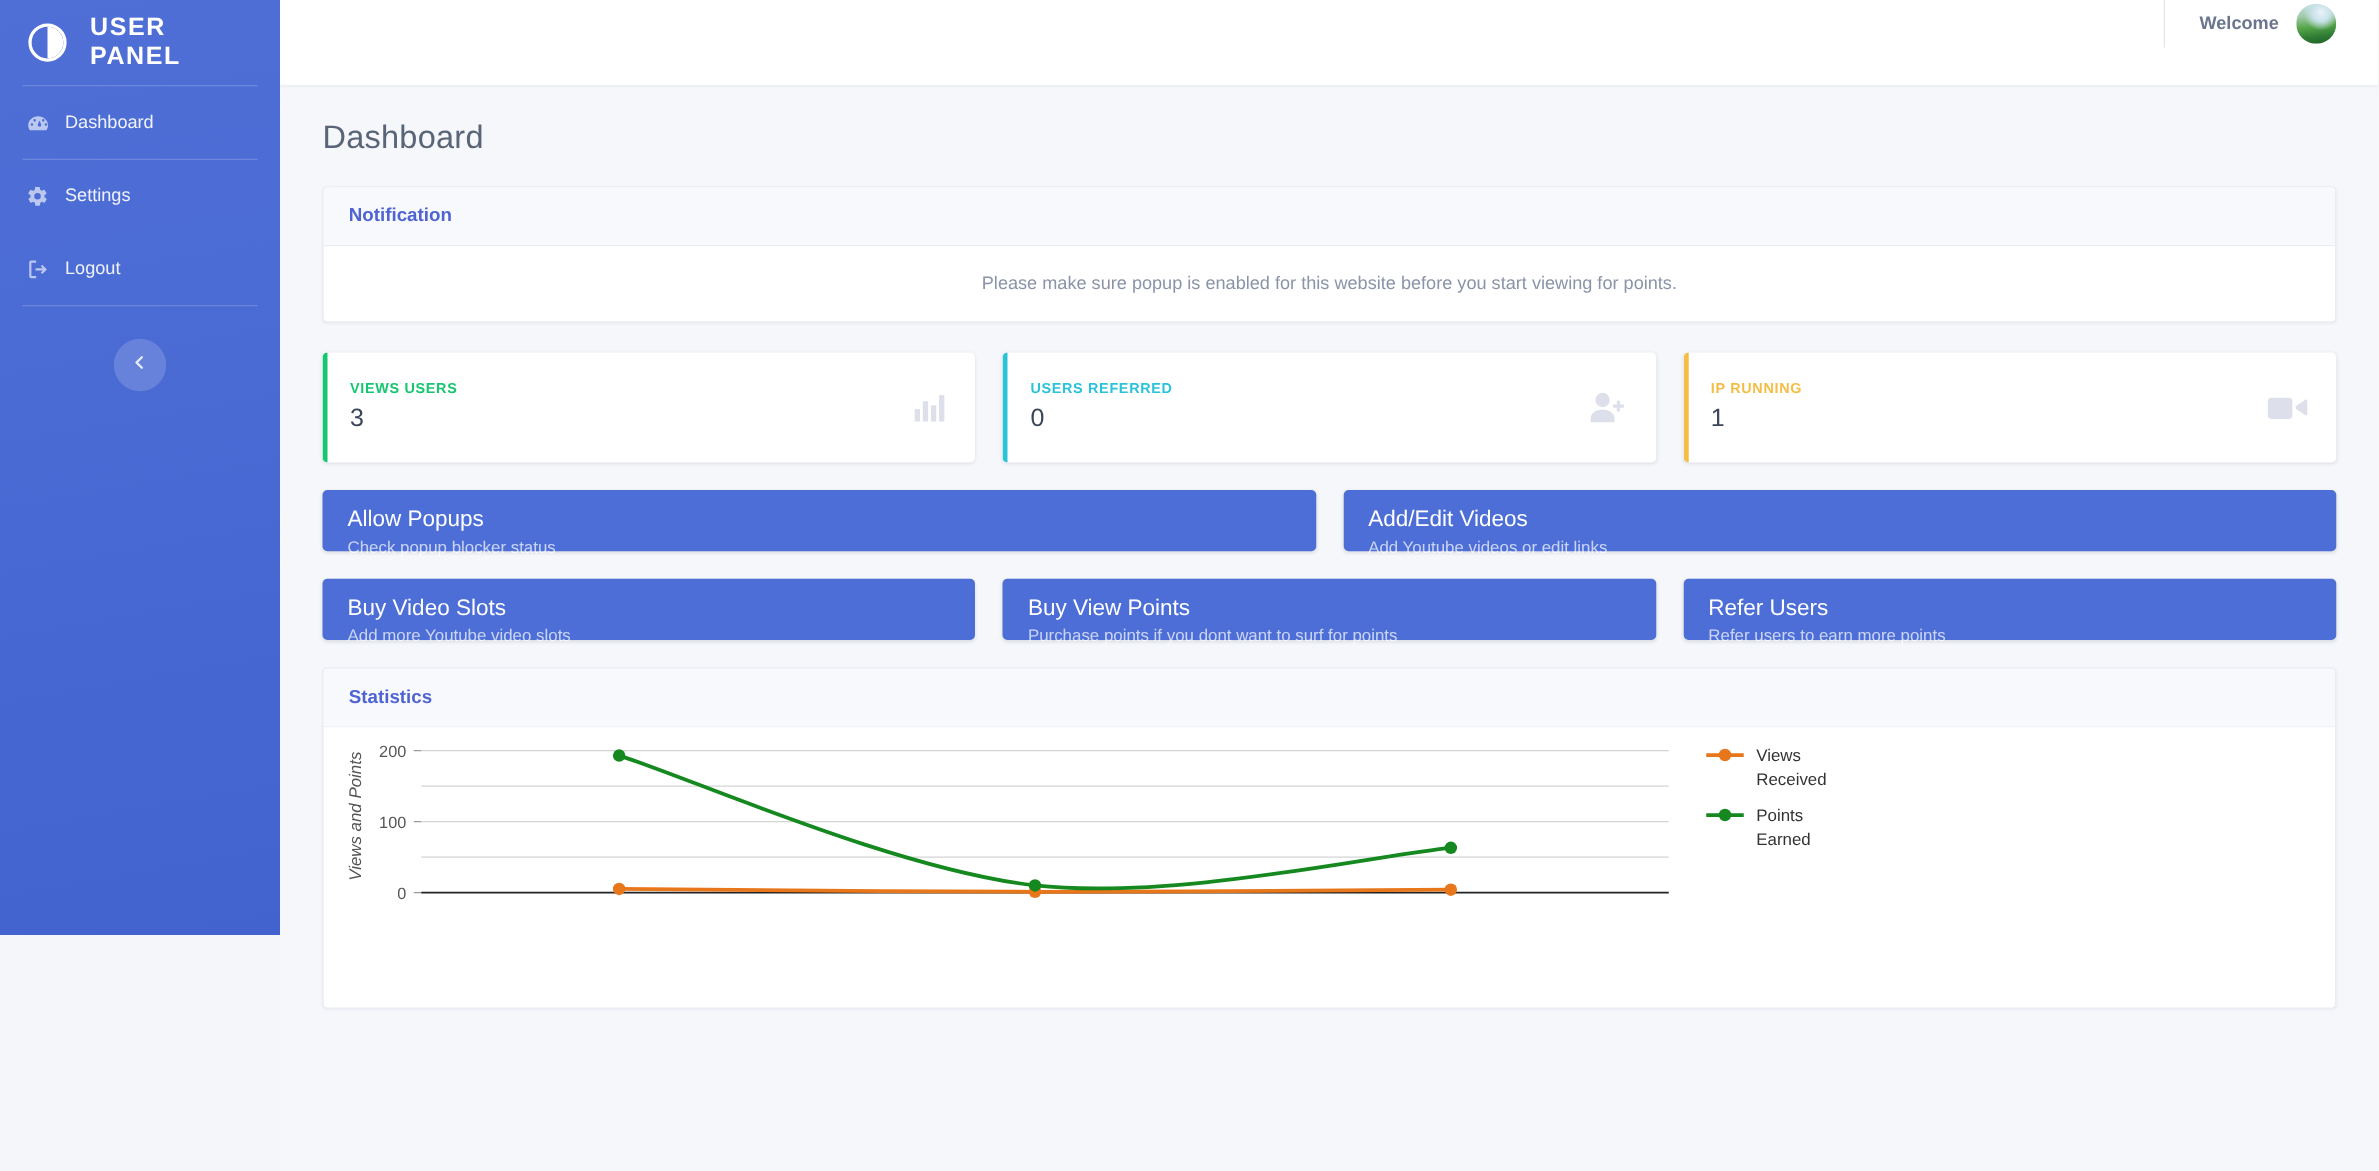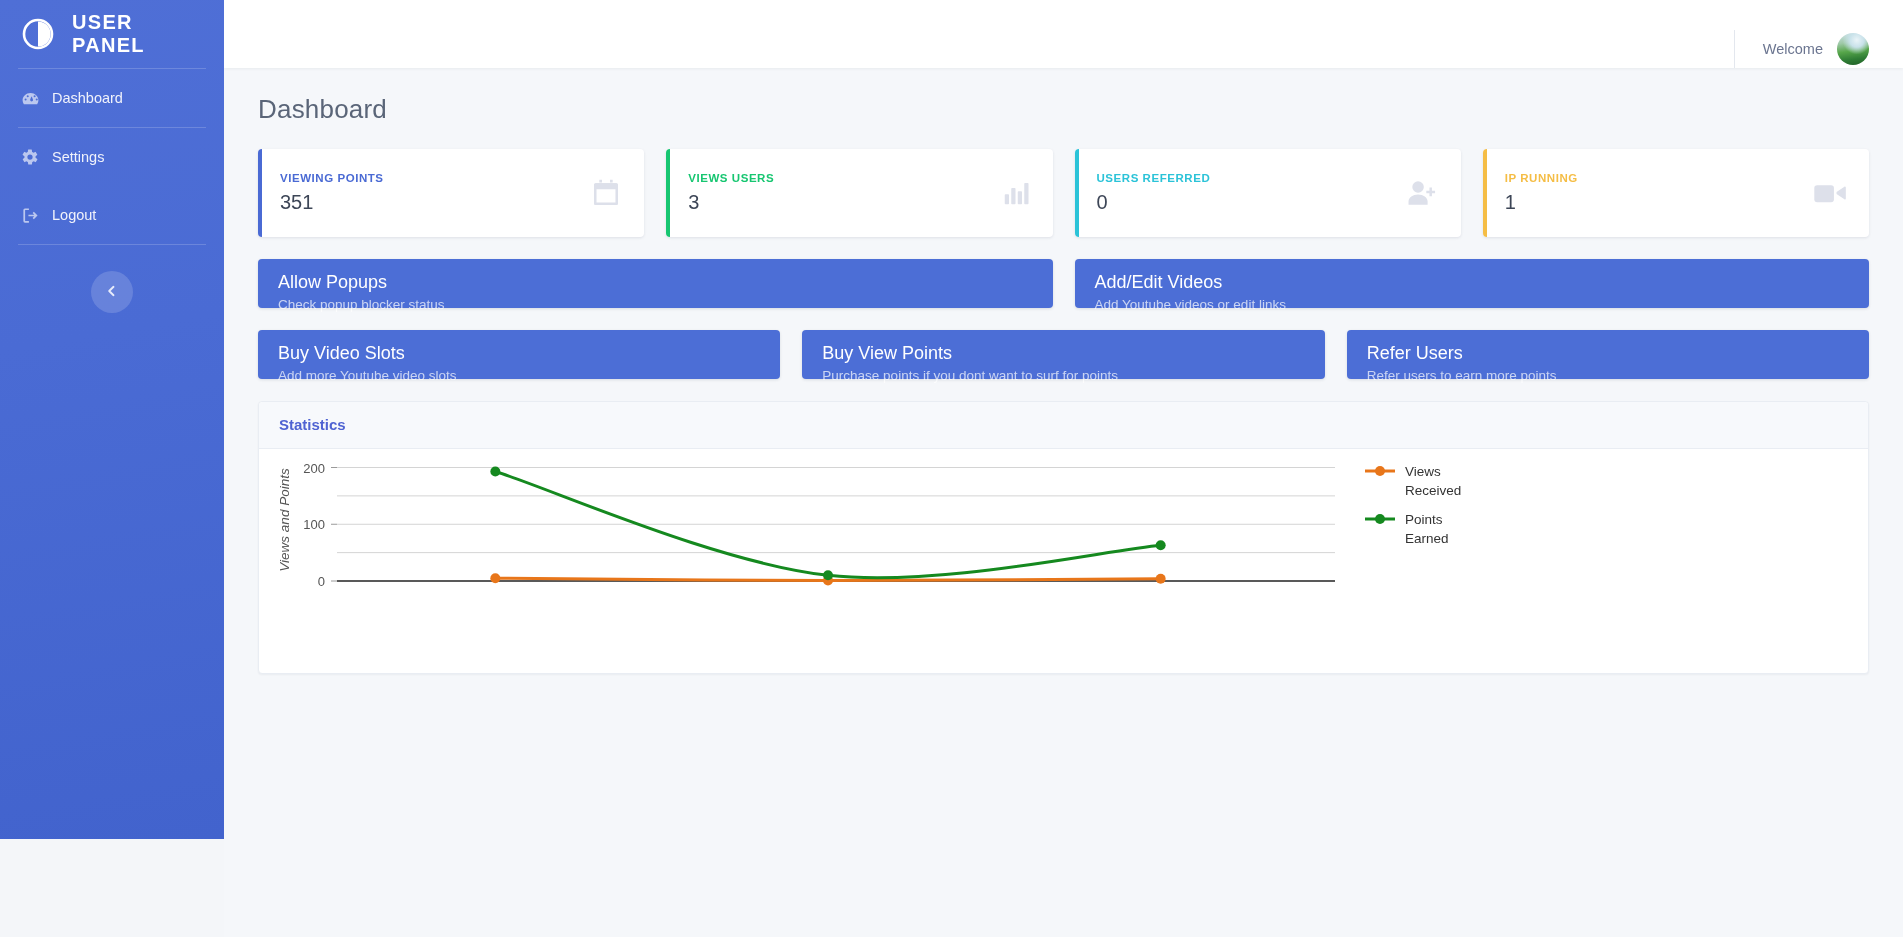--- a/index.html
+++ b/index.html
@@ -6,21 +6,21 @@
   html, body {
     width: 1903px; height: 937px;
     overflow: hidden;
     font-family: "Liberation Sans", sans-serif;
     background: #f4f6f9;
   }
   body { display: flex; }
 
   
   .sidebar {
-    width: 224px; height: 839px;
+    width: 224px; height: 748px;
     background: linear-gradient(170deg, #4f6fd6 0%, #4a6bd4 40%, #4263cd 100%);
     flex: 0 0 224px;
     position: relative;
     color: #fff;
   }
   .brand {
     display: flex; align-items: center; gap: 16px;
     height: 68px; padding: 0 20px;
   }
   .brand-logo {
@@ -61,24 +61,24 @@
   
   .main {
     flex: 1 1 auto; height: 937px;
     display: flex; flex-direction: column;
     overflow: hidden;
     background: #f5f7fa;
   }
   .topbar {
     height: 68px; flex: 0 0 68px;
     background: #ffffff;
-    display: flex; align-items: flex-end; justify-content: flex-end;
+    display: flex; align-items: flex-start; justify-content: flex-end;
     padding-right: 34px;
     box-shadow: 0 1px 3px rgba(16,30,54,.06);
-    position: relative; z-index: 5;
+    position: relative; z-index: 5; font-weight: bold;
   }
   .topbar-user {
     display: flex; align-items: center; gap: 14px;
     border-left: 1px solid #e3e7ee;
     padding-left: 28px; height: 38px;
   }
   .welcome-text { font-size: 14.5px; color: #6b7590; }
   .avatar {
     width: 32px; height: 32px; border-radius: 50%;
     overflow: hidden; flex: 0 0 32px;
@@ -234,37 +234,31 @@
     <div class="topbar-user">
       <span class="welcome-text">Welcome</span>
       <span class="avatar"></span>
     </div>
   </header>
 
   <div class="content">
 
     <h1 class="page-title">Dashboard</h1>
 
+    <section class="panel">
+      <div class="panel-head">
+        <span class="panel-head-title">Notification</span>
+      </div>
+      <div class="panel-body">
+        <div class="notif-text">Please make sure popup is enabled for this website before you start viewing for points.</div>
+      </div>
+    </section>
 
     <section class="stats-row">
 
-      <div class="stat-card">
-        <span class="stat-accent" style="background: rgb(74, 106, 212);"></span>
-        <div class="stat-texts">
-          <div class="stat-label" style="color: rgb(74, 106, 212);">VIEWING POINTS</div>
-          <div class="stat-value">351</div>
-        </div>
-        <span class="stat-icon">
-          <svg width="32" height="32" viewBox="0 0 24 24" fill="currentColor">
-            <path d="M7 2h2v2.2H7zM15 2h2v2.2h-2z"></path>
-            <path d="M4 4.6h16c.6 0 1 .5 1 1V20c0 .6-.4 1-1 1H4c-.6 0-1-.4-1-1V5.6c0-.5.4-1 1-1zm.9 4.1v10.4h14.2V8.7H4.9z"></path>
-            <rect x="4" y="4.6" width="16" height="4.6"></rect>
-          </svg>
-        </span>
-      </div>
 
       <div class="stat-card">
         <span class="stat-accent" style="background: rgb(23, 198, 113);"></span>
         <div class="stat-texts">
           <div class="stat-label" style="color: rgb(23, 198, 113);">VIEWS USERS</div>
           <div class="stat-value">3</div>
         </div>
         <span class="stat-icon">
           <svg width="30" height="30" viewBox="0 0 24 24" fill="currentColor">
             <rect x="3" y="13" width="3.4" height="8" rx=".6"></rect>

